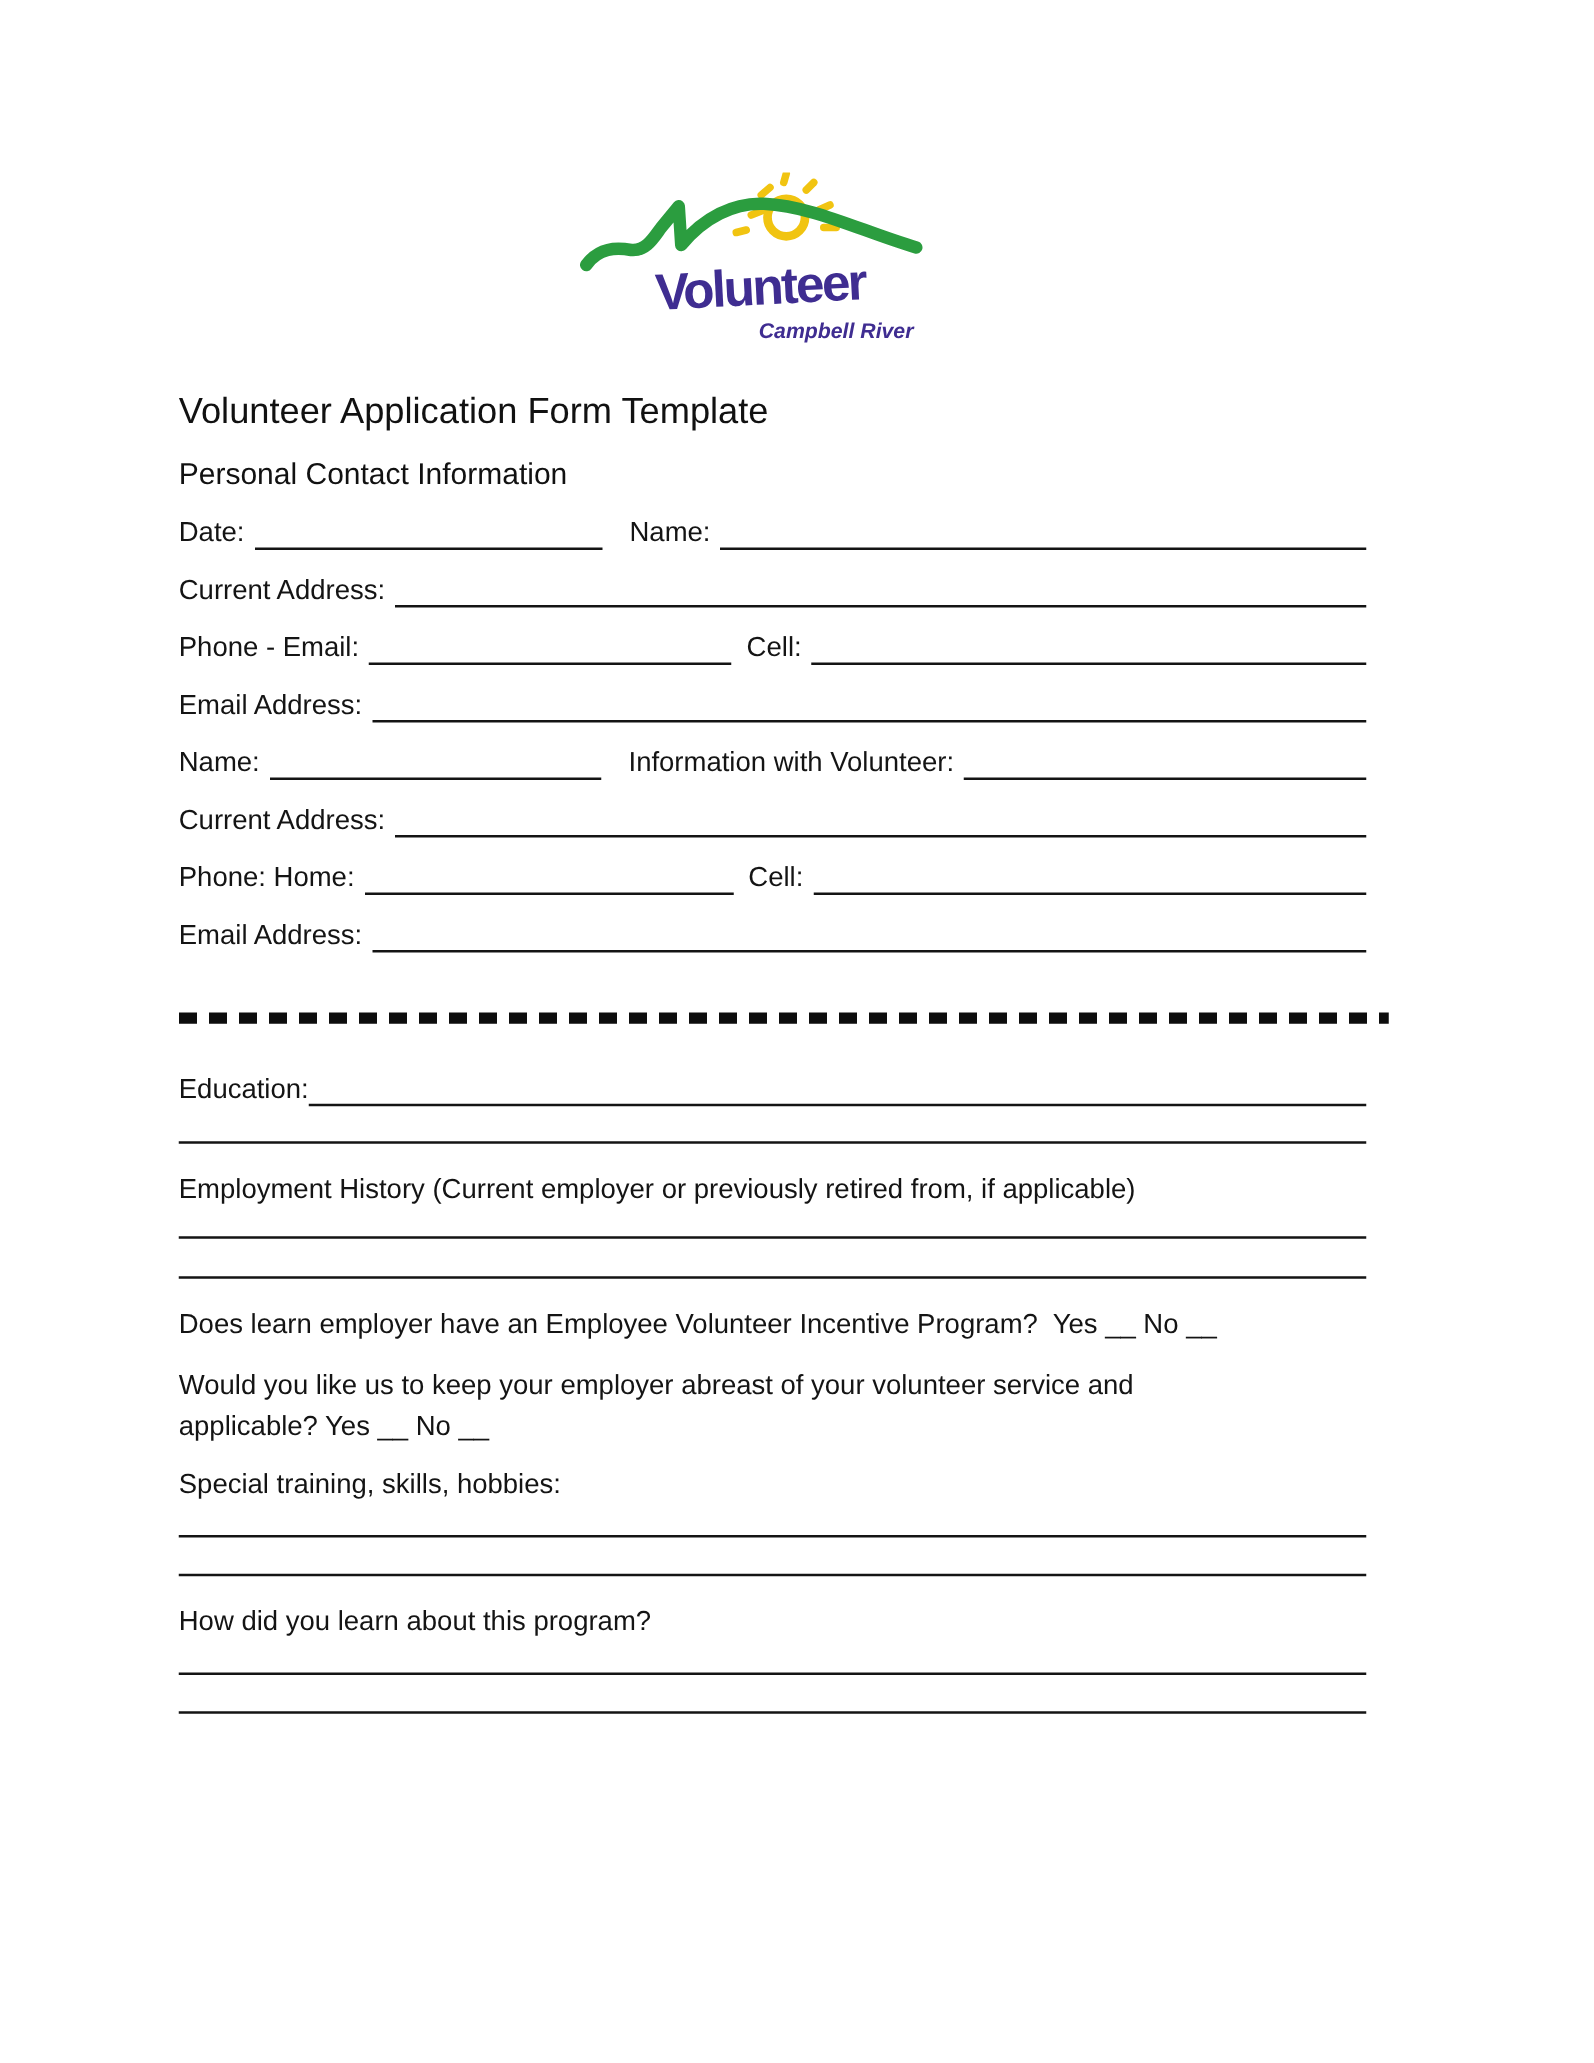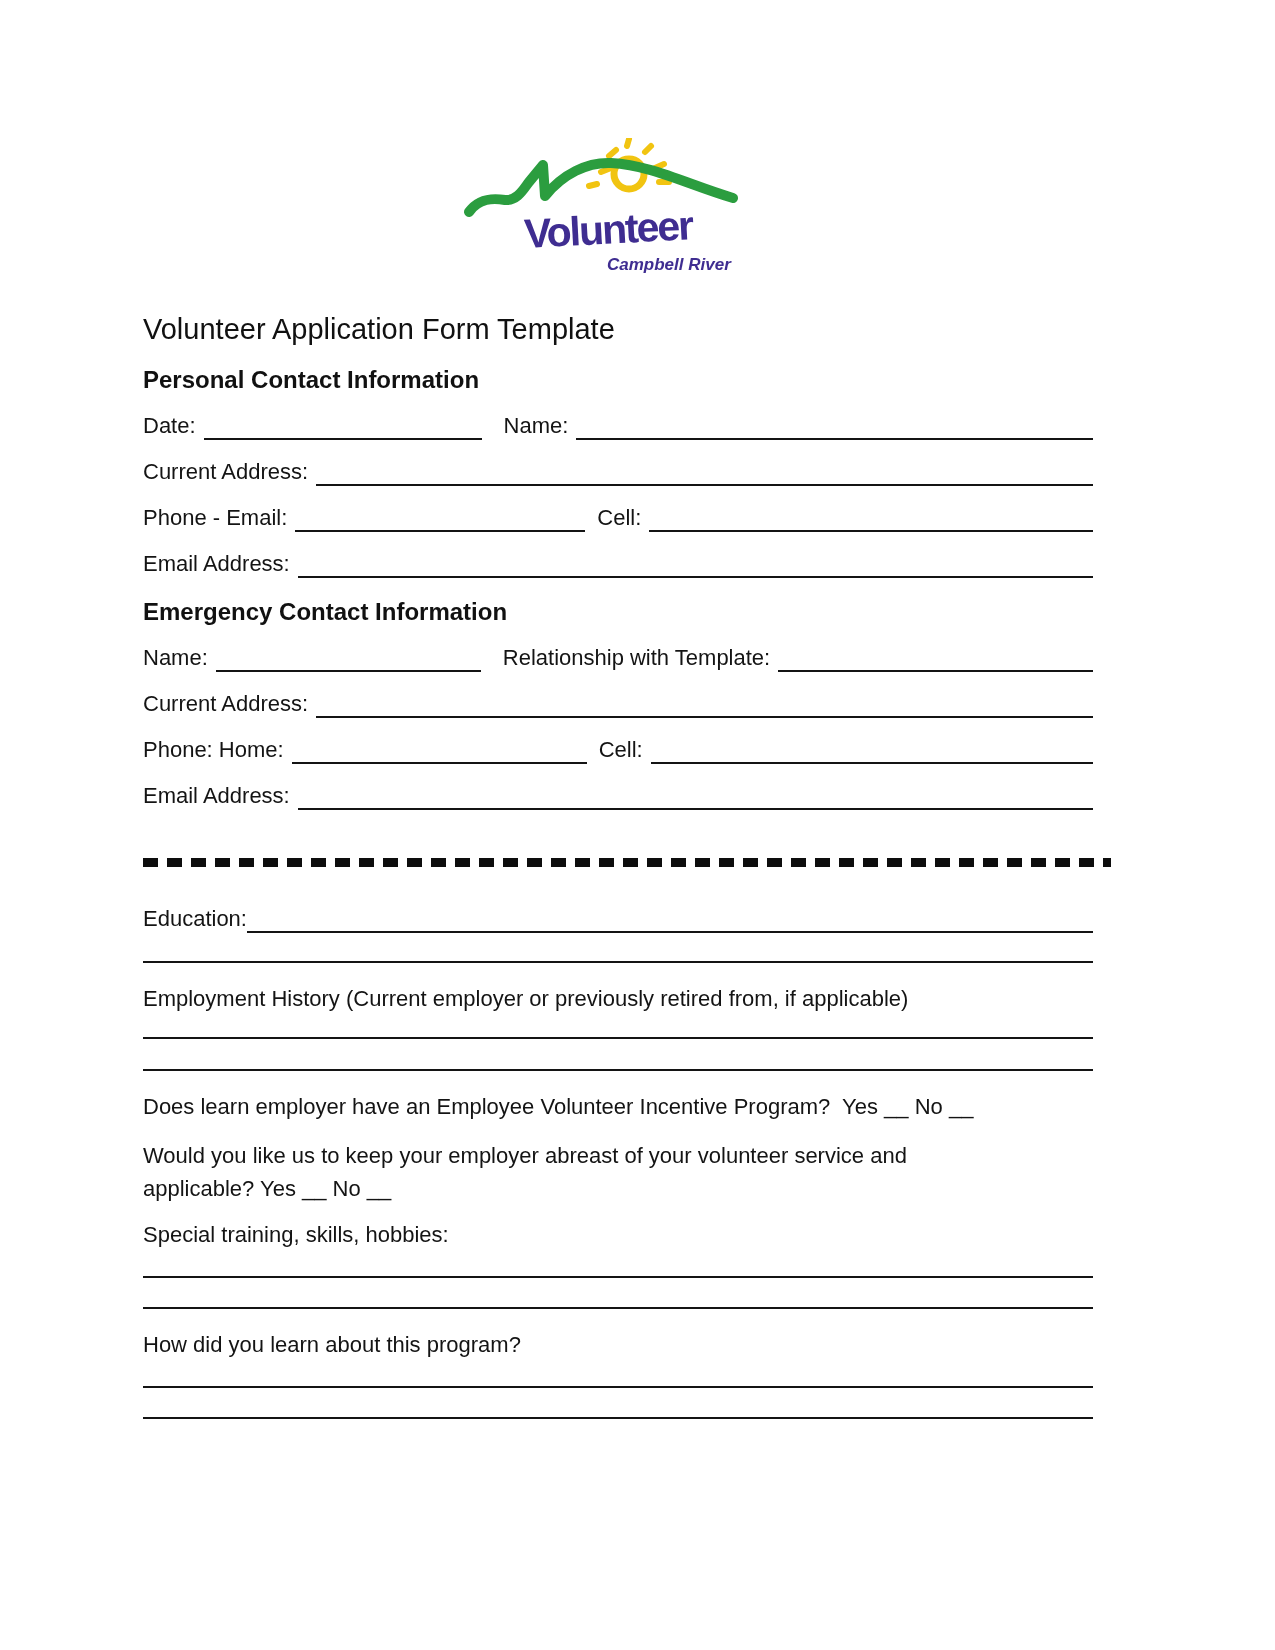--- a/index.html
+++ b/index.html
@@ -29,21 +29,21 @@
     margin-top: 34px;
     font-size: 29px;
     line-height: 34px;
     font-weight: normal;
     color: #111111;
   }
   h2.section-heading {
     margin-top: 20px;
     font-size: 24px;
     line-height: 28px;
-    font-weight: bold;
+    font-weight: normal;
     color: #111111;
   }
 
   .row {
     display: flex;
     align-items: flex-end;
     height: 28px;
     margin-top: 18px;
     font-size: 22px;
     line-height: 28px;
@@ -142,26 +142,25 @@
     <span class="line w290"></span>
     <span class="lbl gap-sm">Cell:</span>
     <span class="line flex"></span>
   </div>
 
   <div class="row">
     <span class="lbl">Email Address:</span>
     <span class="line flex"></span>
   </div>
 
-  <h2 class="section-heading">Emergency Contact Information</h2>
 
   <div class="row">
     <span class="lbl">Name:</span>
     <span class="line w265"></span>
-    <span class="lbl gap">Relationship with Template:</span>
+    <span class="lbl gap">Information with Volunteer:</span>
     <span class="line flex"></span>
   </div>
 
   <div class="row">
     <span class="lbl">Current Address:</span>
     <span class="line flex"></span>
   </div>
 
   <div class="row">
     <span class="lbl">Phone: Home:</span>

